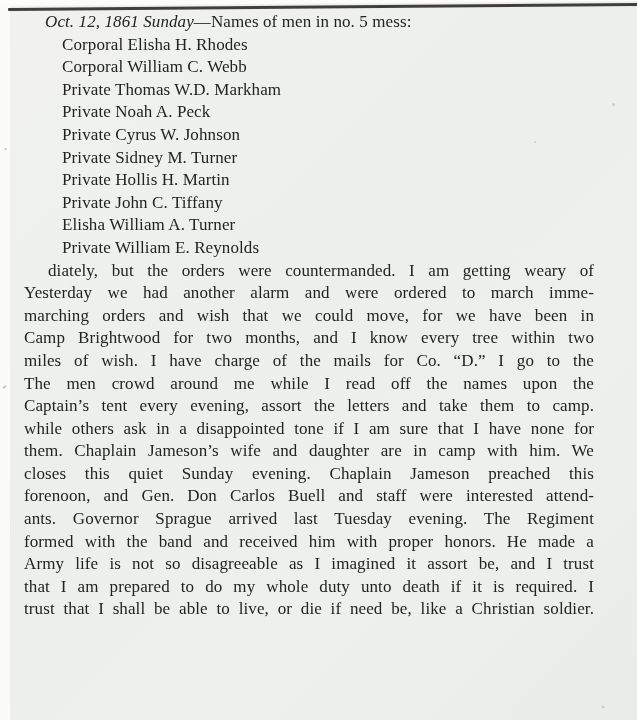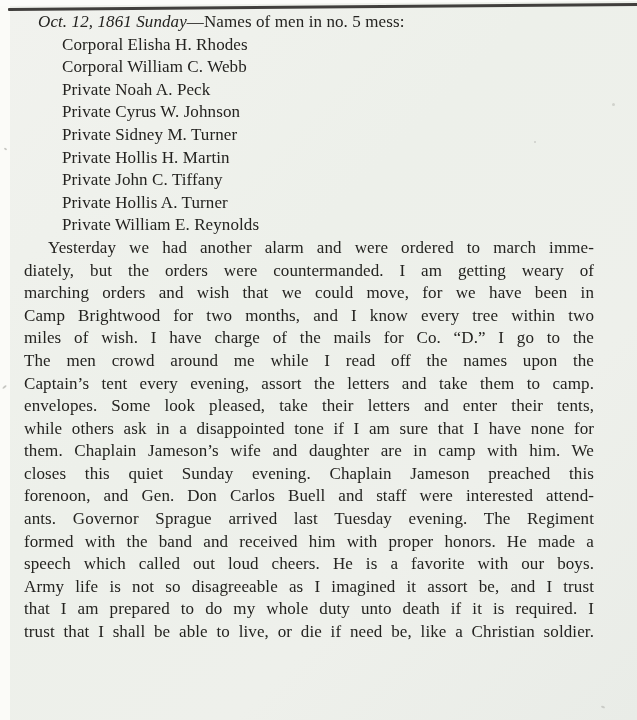--- a/index.html
+++ b/index.html
@@ -56,20 +56,21 @@
     font-size: 17px;
     line-height: 22.6px;
     letter-spacing: 0.1px;
   }
   .entry-header {
     padding-left: 14px;
     white-space: nowrap;
   }
   .date-italic {
     font-style: italic;
+    margin-left: 7px;
   }
   .names {
     padding-left: 38px;
   }
   .name-line {
     height: 22.6px;
     white-space: nowrap;
   }
   .para-line {
     text-align: justify;
@@ -113,43 +114,42 @@
   <div class="speckle sp5"></div>
 
   <div class="content">
     <div class="entry-header">
       <span class="date-italic">Oct. 12, 1861 Sunday</span><span>—Names of men in no. 5 mess:</span>
     </div>
 
     <div class="names">
       <div class="name-line" style="">Corporal Elisha H. Rhodes</div>
         <div class="name-line" style="">Corporal William C. Webb</div>
+        <div class="name-line" style="">Private Thomas W.D. Markham</div>
         <div class="name-line" style="">Private Noah A. Peck</div>
         <div class="name-line" style="">Private Cyrus W. Johnson</div>
         <div class="name-line" style="">Private Sidney M. Turner</div>
         <div class="name-line" style="">Private Hollis H. Martin</div>
         <div class="name-line" style="">Private John C. Tiffany</div>
-        <div class="name-line" style="">Private Hollis A. Turner</div>
+        <div class="name-line" style="">Elisha William A. Turner</div>
         <div class="name-line" style="">Private William E. Reynolds</div>
     </div>
 
     <div class="paragraph">
-      <div class="para-line" style="">Yesterday we had another alarm and were ordered to march imme-</div>
-        <div class="para-line" style="">diately, but the orders were countermanded. I am getting weary of</div>
+      <div class="para-line" style="">diately, but the orders were countermanded. I am getting weary of</div>
+        <div class="para-line" style="">Yesterday we had another alarm and were ordered to march imme-</div>
         <div class="para-line" style="">marching orders and wish that we could move, for we have been in</div>
         <div class="para-line" style="">Camp Brightwood for two months, and I know every tree within two</div>
         <div class="para-line" style="">miles of wish. I have charge of the mails for Co. “D.” I go to the</div>
         <div class="para-line" style="">The men crowd around me while I read off the names upon the</div>
         <div class="para-line" style="">Captain’s tent every evening, assort the letters and take them to camp.</div>
-        <div class="para-line" style="">envelopes. Some look pleased, take their letters and enter their tents,</div>
         <div class="para-line" style="">while others ask in a disappointed tone if I am sure that I have none for</div>
         <div class="para-line" style="">them. Chaplain Jameson’s wife and daughter are in camp with him. We</div>
         <div class="para-line" style="">closes this quiet Sunday evening. Chaplain Jameson preached this</div>
         <div class="para-line" style="">forenoon, and Gen. Don Carlos Buell and staff were interested attend-</div>
         <div class="para-line" style="">ants. Governor Sprague arrived last Tuesday evening. The Regiment</div>
         <div class="para-line" style="">formed with the band and received him with proper honors. He made a</div>
-        <div class="para-line" style="">speech which called out loud cheers. He is a favorite with our boys.</div>
         <div class="para-line" style="">Army life is not so disagreeable as I imagined it assort be, and I trust</div>
         <div class="para-line" style="">that I am prepared to do my whole duty unto death if it is required. I</div>
         <div class="para-line" style="">trust that I shall be able to live, or die if need be, like a Christian soldier.</div>
     </div>
   </div>
 </div>
 
 </body></html>

